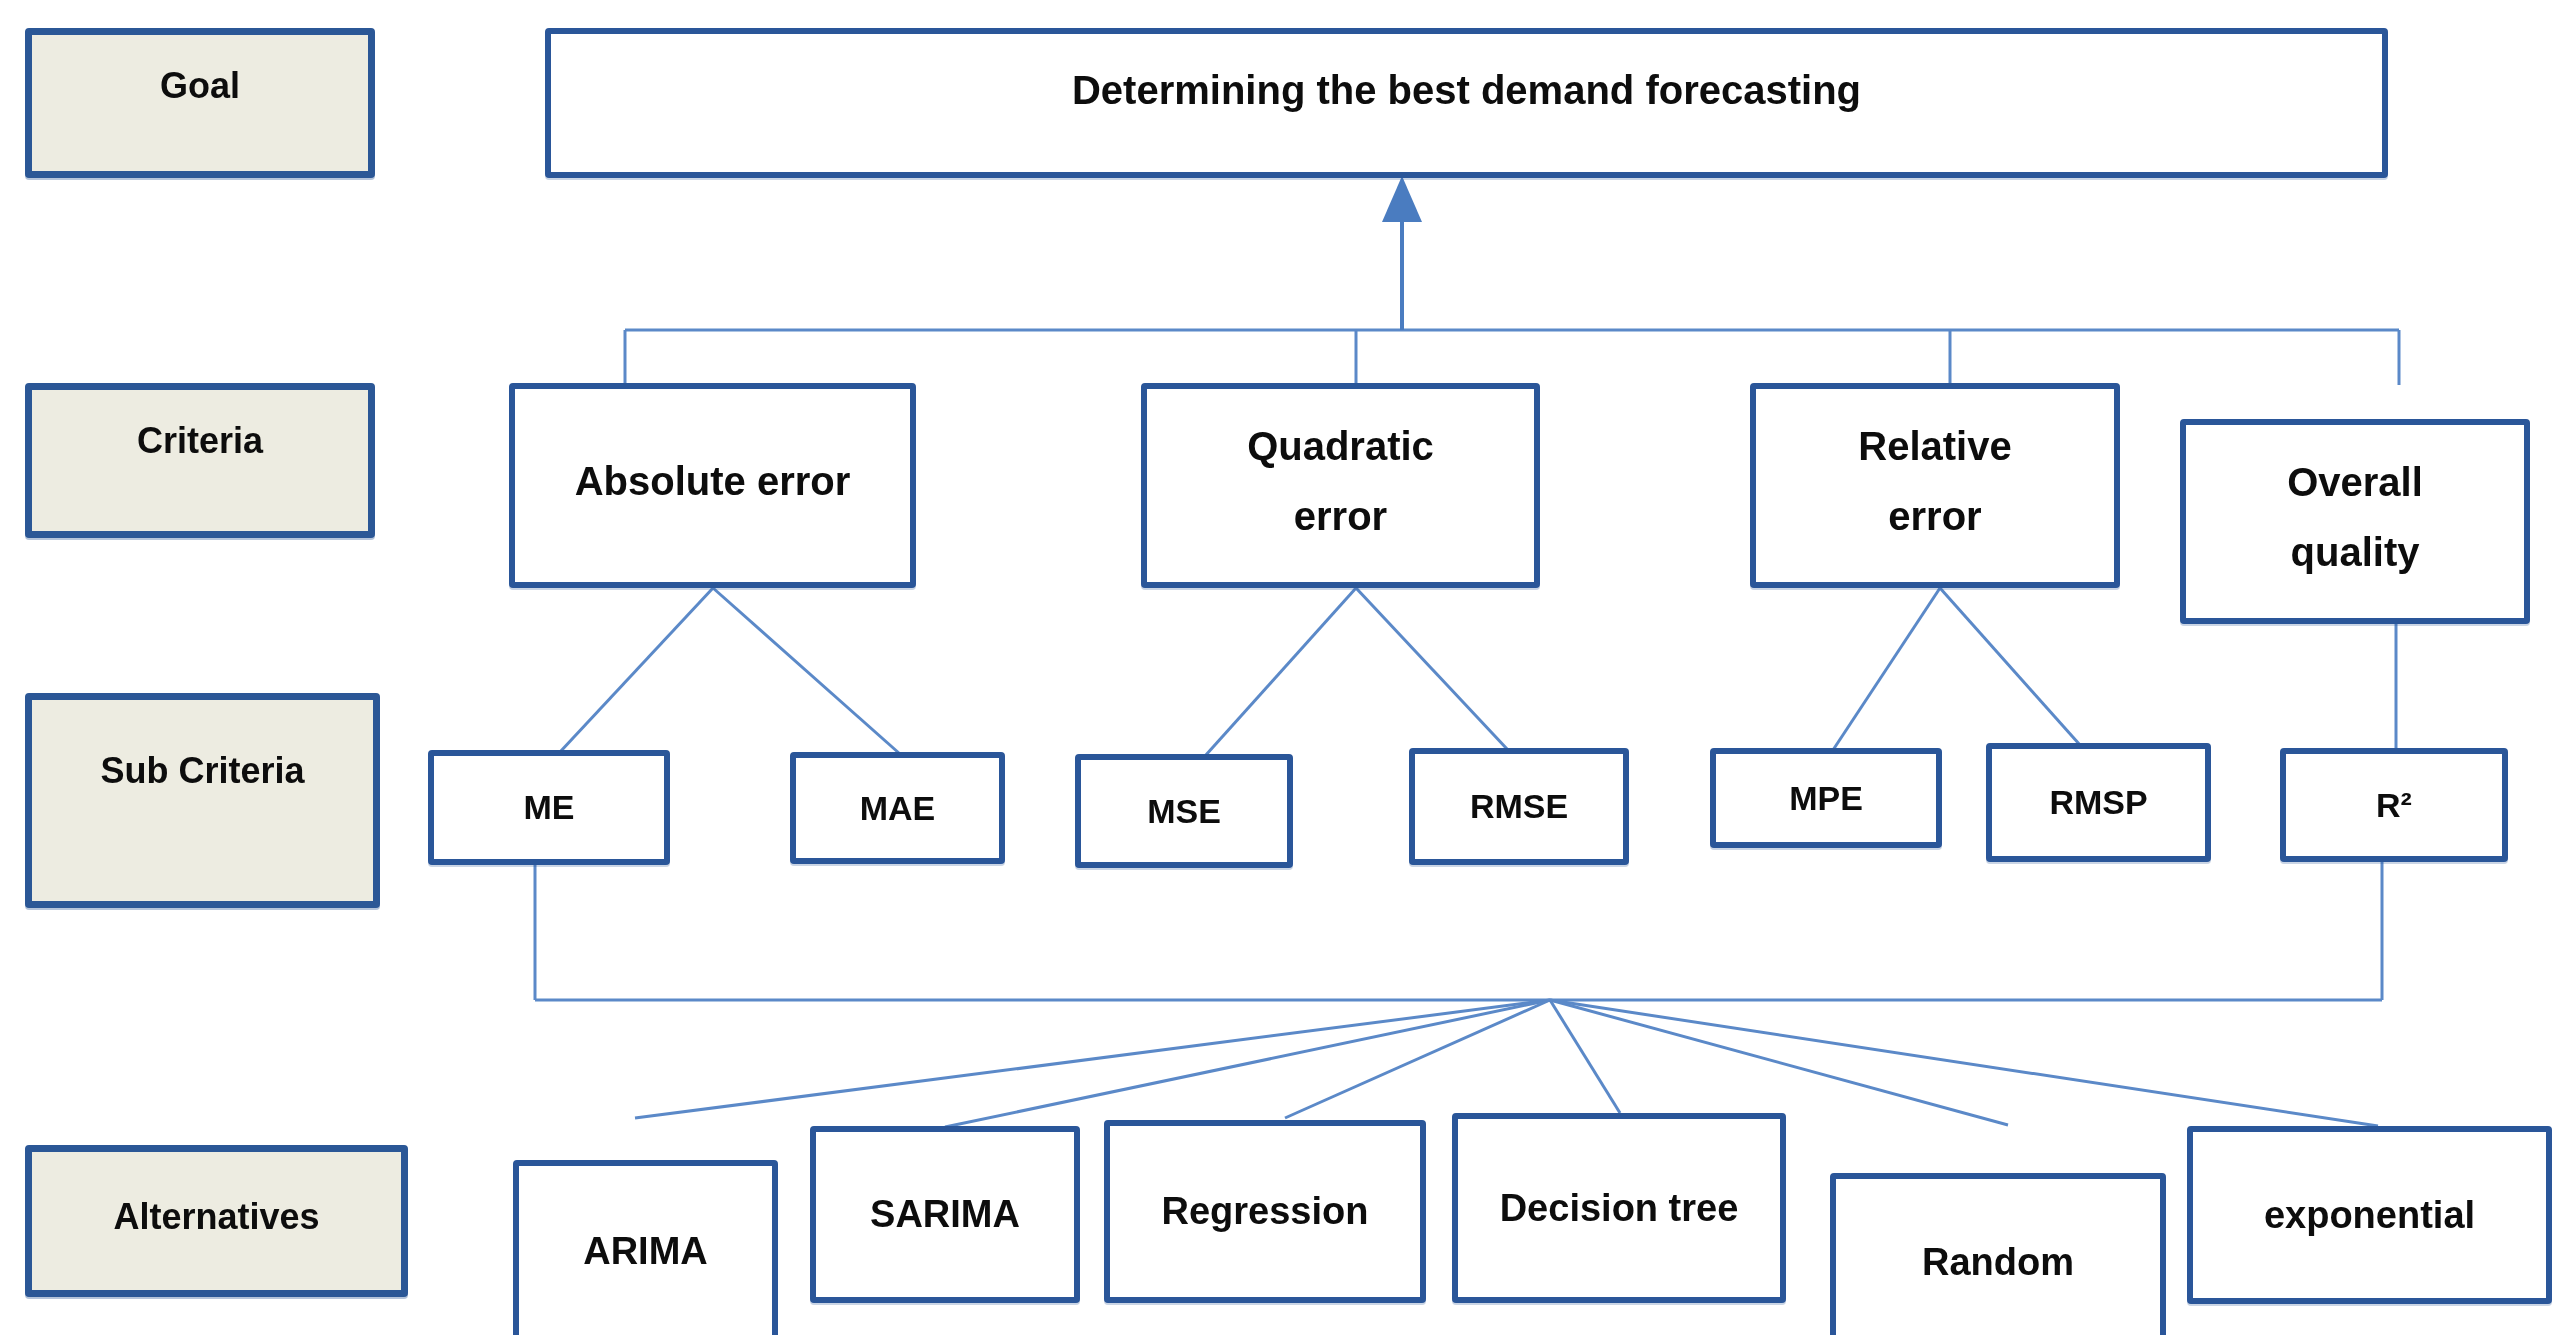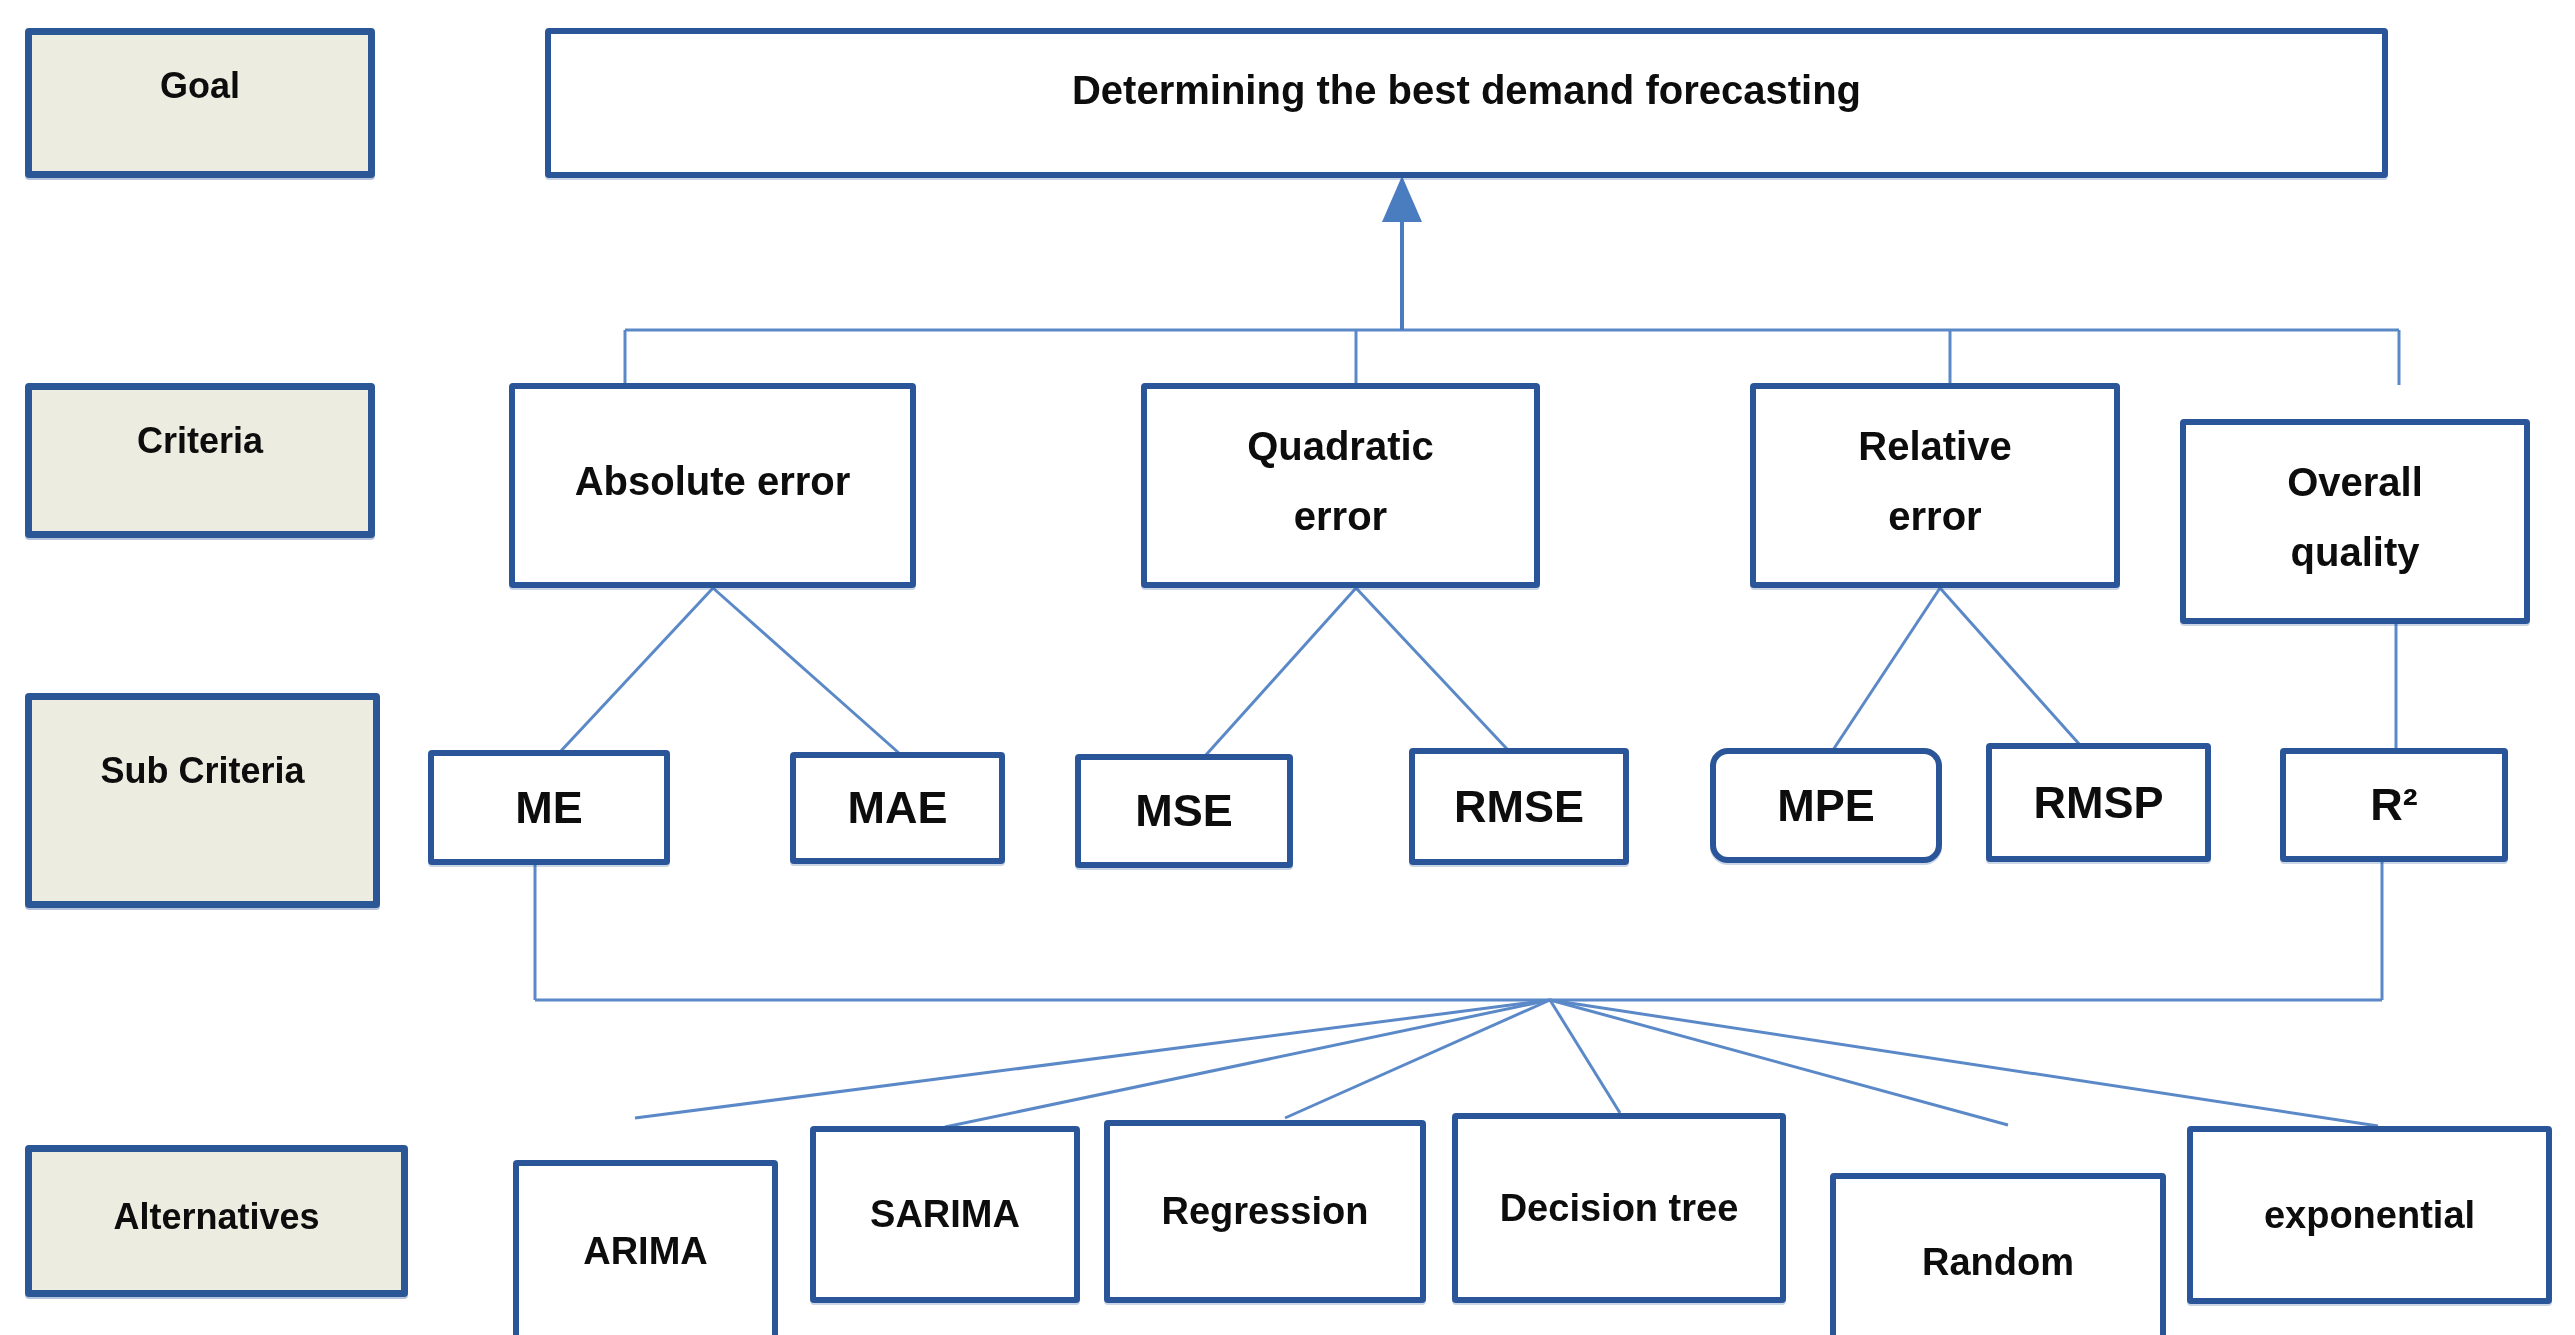--- a/index.html
+++ b/index.html
@@ -27,21 +27,21 @@
     font-size:36px;
     box-shadow:0 2px 0 rgba(43,87,150,.35);
   }
   .node{
     border:6px solid #2a5699;
     background:#ffffff;
     box-shadow:0 2px 0 rgba(43,87,150,.25);
   }
   .goal-node{font-size:40px;}
   .crit-node{font-size:40px;line-height:1.75;padding-bottom:10px;}
-  .sub-node{font-size:45px;}
+  .sub-node{font-size:34px;}
   .alt-node{font-size:38px;line-height:1.7;}
   .t{display:inline-block;}
 </style>
 </head>
 <body>
 
 <div class="stage">
 
   <svg class="lines" viewBox="0 0 2575 1335" aria-hidden="true">
 
@@ -124,21 +124,21 @@
   </div>
 
   <div class="box node sub-node" style="left:1075px;top:754px;width:218px;height:114px;">
     <span class="t">MSE</span>
   </div>
 
   <div class="box node sub-node" style="left:1409px;top:748px;width:220px;height:117px;">
     <span class="t">RMSE</span>
   </div>
 
-  <div class="box node sub-node" style="left:1710px;top:748px;width:232px;height:115px;border-radius:18px;">
+  <div class="box node sub-node" style="left:1710px;top:748px;width:232px;height:100px;">
     <span class="t">MPE</span>
   </div>
 
   <div class="box node sub-node" style="left:1986px;top:743px;width:225px;height:119px;">
     <span class="t">RMSP</span>
   </div>
 
   <div class="box node sub-node" style="left:2280px;top:748px;width:228px;height:114px;">
     <span class="t">R²</span>
   </div>

